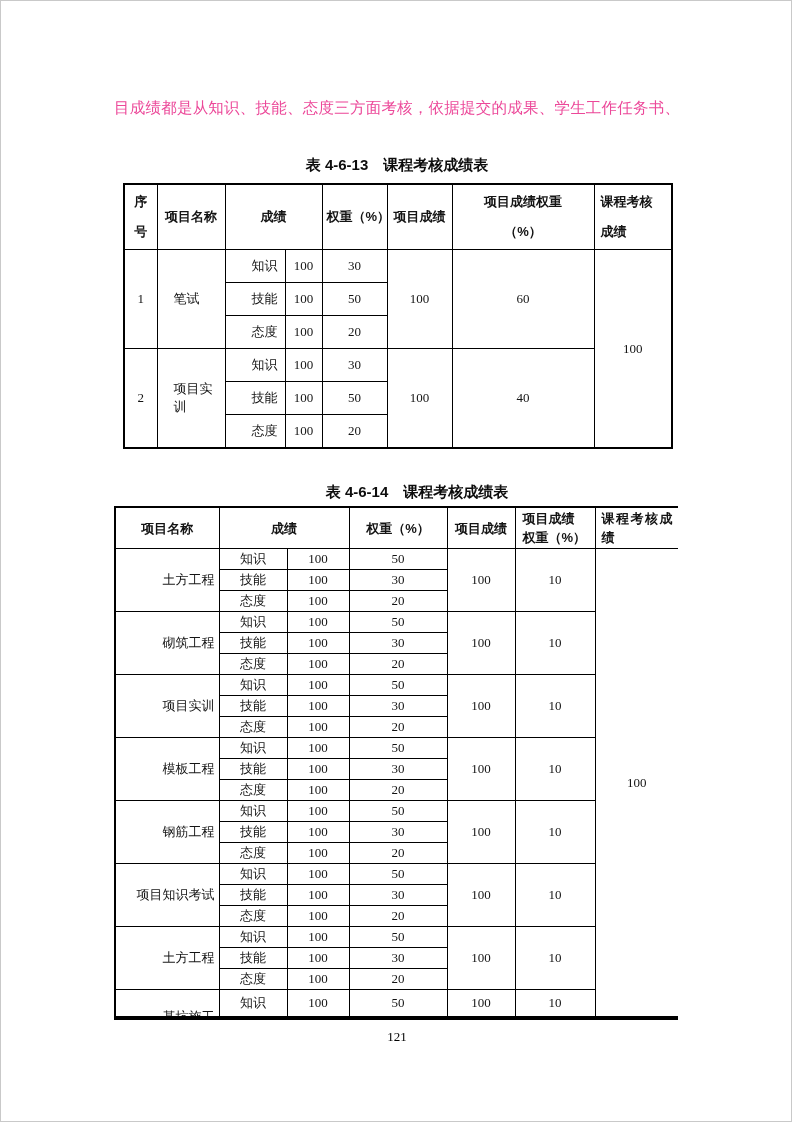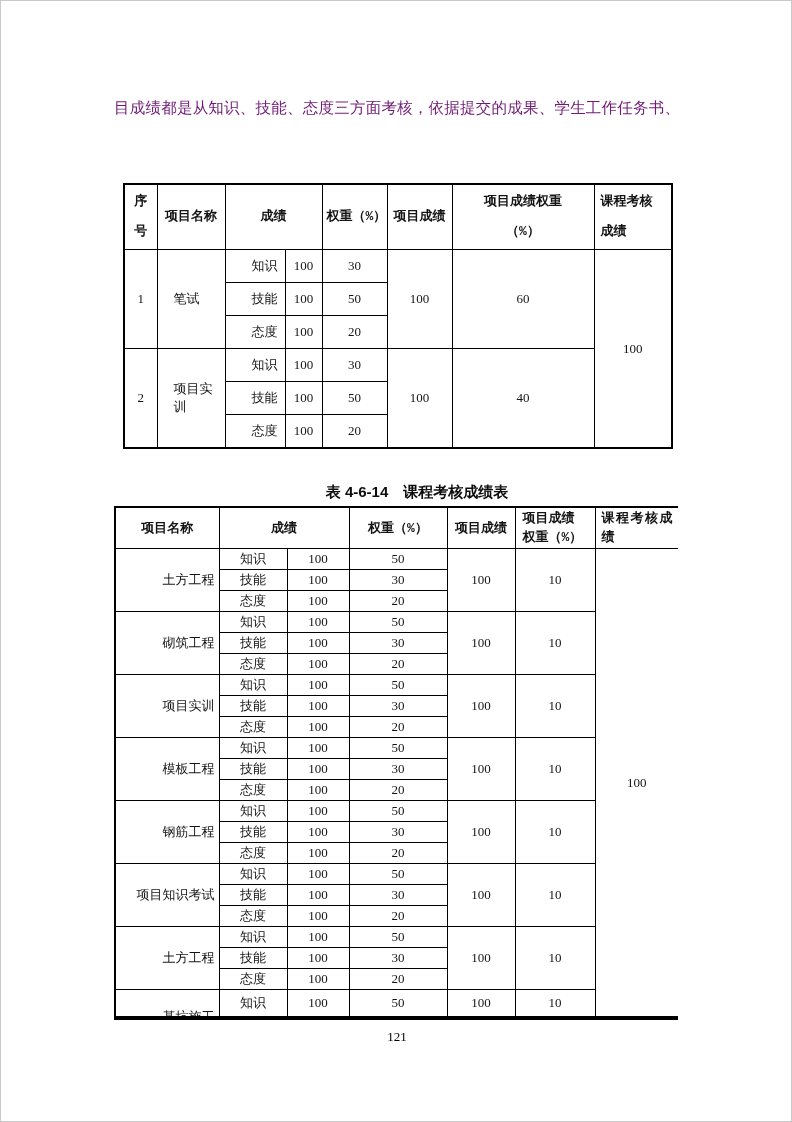--- a/index.html
+++ b/index.html
@@ -8,34 +8,34 @@
     width:792px;height:1122px;
     background:#ffffff;
     box-sizing:border-box;
     border:1px solid #c9c9c9;
     overflow:hidden;
     font-family:"Liberation Serif","DejaVu Serif",serif;
     color:#111111;
   }
   
   .para{position:absolute;left:113px;top:86px;width:566px;
-        font-size:15.5px;line-height:42px;color:#701a75;}
+        font-size:15.5px;line-height:42px;color:#ec4899;}
   .para .l1{text-align:justify;text-align-last:justify;word-break:break-all;white-space:normal;}
   .para .l2{text-align:left;}
   
   .caption{position:absolute;left:0;width:792px;text-align:center;
            font-family:"Liberation Sans","DejaVu Sans",sans-serif;
            font-weight:bold;font-size:15px;color:#0d0d0d;}
   #cap1{top:155px;}
   #cap2{top:482px;padding-left:20px;}
   
   table{border-collapse:collapse;table-layout:fixed;background:#fff;}
   th,td{border:1px solid #000;padding:0 4px;vertical-align:middle;
         overflow:hidden;color:#141414;}
-  th{font-family:Liberation Mono, monospace;font-weight:bold;
+  th{font-family:Liberation Sans, sans-serif;font-weight:bold;
      font-size:13px;text-align:center;}
   td{font-size:13px;text-align:center;}
   .blk{display:block;}
   .nowrap{white-space:nowrap;}
   
   #table1{position:absolute;left:122px;top:182px;width:548px;border:2px solid #000;}
   #table1 thead th{height:64px;line-height:30px;}
   #table1 tbody td{height:32px;}
   #table1 .h-course{text-align:left;padding:0 14px 0 6px;}
   #table1 .c-index{text-align:center;}
@@ -60,20 +60,21 @@
 </style>
 </head>
 <body>
 
 <div class="page">
 
   <div class="para">
     <div class="l1">目成绩都是从知识、技能、态度三方面考核，依据提交的成果、学生工作任务书、</div>
   </div>
 
+  <div class="caption" id="cap1">表 4-6-13　课程考核成绩表</div>
 
   <table id="table1">
     <colgroup>
       <col style="width:33px">
         <col style="width:68px">
         <col style="width:60px">
       <col style="width:37px">
         <col style="width:65px">
         <col style="width:65px">
       <col style="width:142px">

